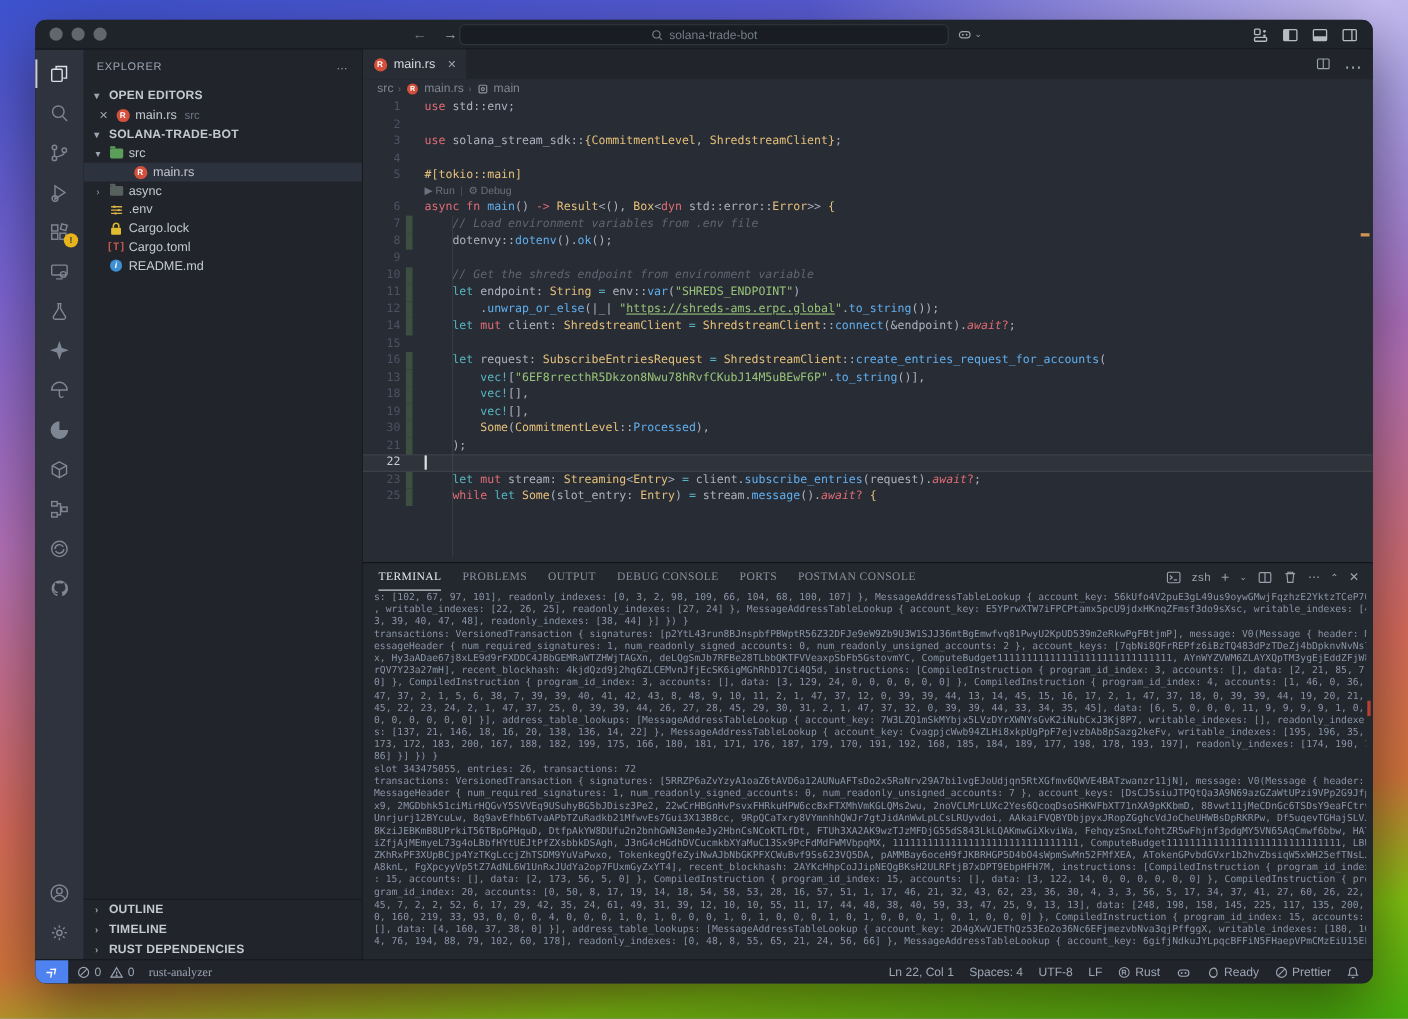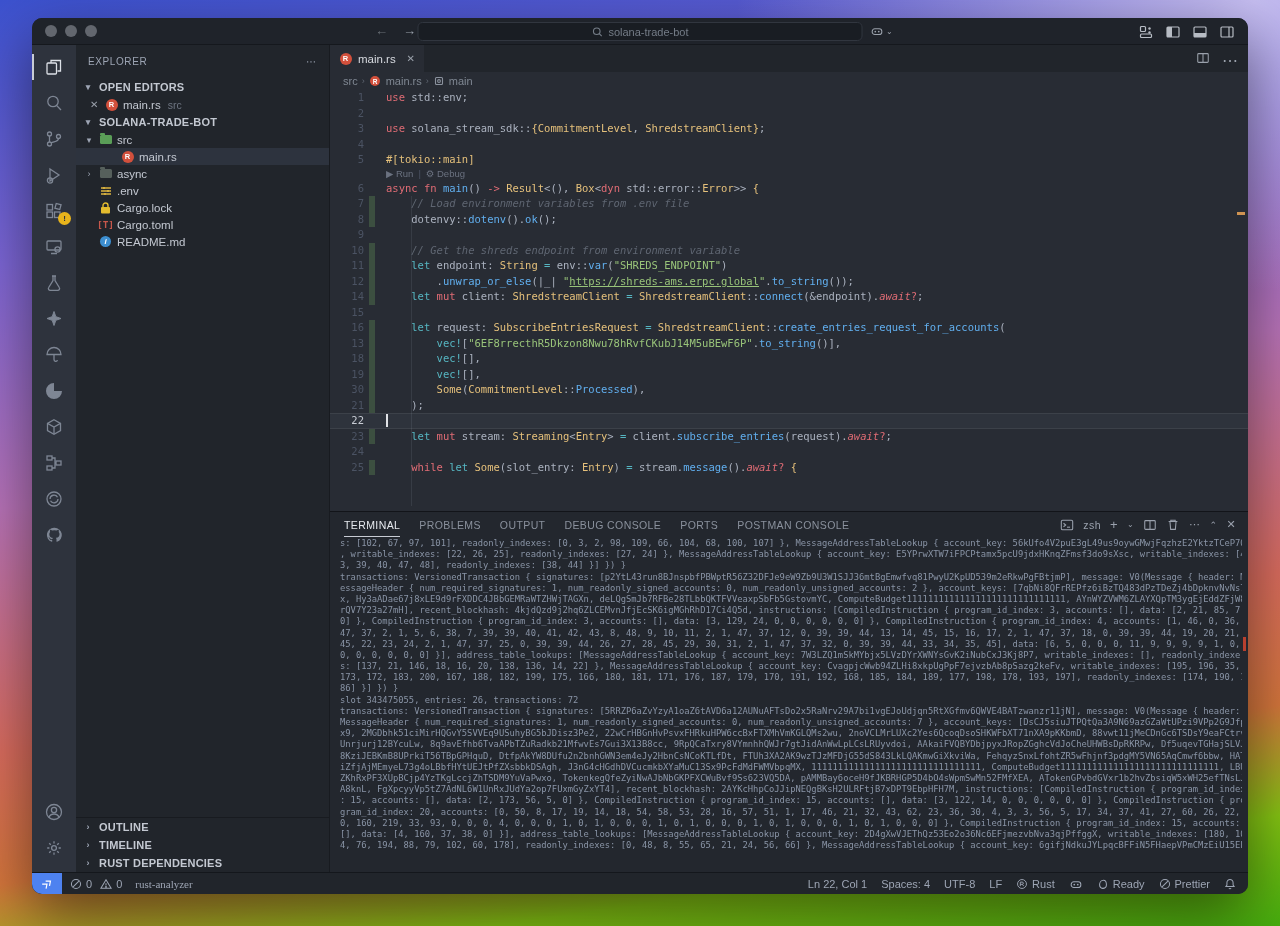--- a/index.html
+++ b/index.html
@@ -78,21 +78,21 @@
   .codelens { height:13px; font-size:9.5px; color:#6b7280; padding-left:56px; display:flex; gap:5px; align-items:center; font-family:"Liberation Sans",sans-serif; }
   .guide { position:absolute; width:1px; background:#373c45; }
   .ruler-mark { position:absolute; right:3px; width:8px; height:3px; background:#cf9352; }
   .c-kw { color:#e06c75; } .c-ty { color:#e5c07b; } .c-fn { color:#61afef; }
   .c-st { color:#98c379; } .c-stu { color:#98c379; text-decoration:underline; }
   .c-cm { color:#5f6672; font-style:italic; } .c-pl { color:#abb2bf; }
   .c-op { color:#56b6c2; } .c-aw { color:#e06c75; font-style:italic; }
   
   .panel { height:361px; flex:0 0 361px; background:#23272e; border-top:1px solid #121419; display:flex; flex-direction:column; position:relative; }
   .ptabs { height:25px; flex:0 0 25px; display:flex; align-items:center; gap:19px; padding-left:14px; font-size:10.5px; letter-spacing:.4px; color:#8a919d; position:relative; }
-  .ptab { height:25px; display:flex; align-items:center; cursor:pointer; }
+  .ptab { height:25px; display:flex; align-items:center; cursor:pointer;font-family:Liberation Serif, serif; }
   .ptab.active { color:#e6e9ee; box-shadow:inset 0 -1px 0 #c8ccd4; }
   .ptabs-right { position:absolute; right:12px; top:0; height:25px; display:flex; align-items:center; gap:9px; color:#9aa1ad; font-size:11px; }
   .term { flex:1; overflow:hidden; padding:1px 6px 0 10px; font-family:"DejaVu Sans Mono",monospace; font-size:8.8px; line-height:11.2px; color:#8994a6; }
   .trowline { white-space:pre; overflow:hidden; height:11.2px; }
   .panel-mark { position:absolute; right:2px; top:125px; width:3px; height:14px; background:#b8402f; }
   
   .statusbar { height:22px; flex:0 0 22px; background:#21252b; border-top:1px solid #14171c; display:flex; align-items:center; font-size:11px; color:#9da5b4; }
   .remote { width:30px; height:100%; background:#4e82f0; color:#fff; display:flex; align-items:center; justify-content:center; }
   .sb-left { display:flex; align-items:center; gap:5px; padding-left:8px; }
   .sb-right { margin-left:auto; display:flex; align-items:center; gap:14px; padding-right:12px; }
@@ -411,21 +411,20 @@
             <div class="crow"><span class="lnum">14</span><span class="gitmark"></span><span class="ctext"><span class="c-op">    let </span><span class="c-kw">mut</span><span class="c-pl"> client: </span><span class="c-ty">ShredstreamClient</span><span class="c-op"> = </span><span class="c-ty">ShredstreamClient</span><span class="c-pl">::</span><span class="c-fn">connect</span><span class="c-pl">(&amp;endpoint).</span><span class="c-aw">await</span><span class="c-kw">?</span><span class="c-pl">;</span></span></div>
             <div class="crow"><span class="lnum">15</span><span class="ctext"></span></div>
             <div class="crow"><span class="lnum">16</span><span class="gitmark"></span><span class="ctext"><span class="c-op">    let</span><span class="c-pl"> request: </span><span class="c-ty">SubscribeEntriesRequest</span><span class="c-op"> = </span><span class="c-ty">ShredstreamClient</span><span class="c-pl">::</span><span class="c-fn">create_entries_request_for_accounts</span><span class="c-pl">(</span></span></div>
             <div class="crow"><span class="lnum">13</span><span class="gitmark"></span><span class="ctext"><span class="c-op">        vec!</span><span class="c-pl">[</span><span class="c-st">"6EF8rrecthR5Dkzon8Nwu78hRvfCKubJ14M5uBEwF6P"</span><span class="c-pl">.</span><span class="c-fn">to_string</span><span class="c-pl">()],</span></span></div>
             <div class="crow"><span class="lnum">18</span><span class="gitmark"></span><span class="ctext"><span class="c-op">        vec!</span><span class="c-pl">[],</span></span></div>
             <div class="crow"><span class="lnum">19</span><span class="gitmark"></span><span class="ctext"><span class="c-op">        vec!</span><span class="c-pl">[],</span></span></div>
             <div class="crow"><span class="lnum">30</span><span class="gitmark"></span><span class="ctext"><span class="c-pl">        </span><span class="c-ty">Some</span><span class="c-pl">(</span><span class="c-ty">CommitmentLevel</span><span class="c-pl">::</span><span class="c-fn">Processed</span><span class="c-pl">),</span></span></div>
             <div class="crow"><span class="lnum">21</span><span class="gitmark"></span><span class="ctext"><span class="c-pl">    );</span></span></div>
             <div class="crow cur"><span class="lnum">22</span><span class="ctext"></span><span class="cursorbar"></span></div>
             <div class="crow"><span class="lnum">23</span><span class="gitmark"></span><span class="ctext"><span class="c-op">    let </span><span class="c-kw">mut</span><span class="c-pl"> stream: </span><span class="c-ty">Streaming</span><span class="c-pl">&lt;</span><span class="c-ty">Entry</span><span class="c-pl">&gt; </span><span class="c-op">=</span><span class="c-pl"> client.</span><span class="c-fn">subscribe_entries</span><span class="c-pl">(request).</span><span class="c-aw">await</span><span class="c-kw">?</span><span class="c-pl">;</span></span></div>
-            <div class="crow"><span class="lnum">24</span><span class="ctext"></span></div>
             <div class="crow"><span class="lnum">25</span><span class="gitmark"></span><span class="ctext"><span class="c-kw">    while </span><span class="c-op">let </span><span class="c-ty">Some</span><span class="c-pl">(slot_entry: </span><span class="c-ty">Entry</span><span class="c-pl">) </span><span class="c-op">=</span><span class="c-pl"> stream.</span><span class="c-fn">message</span><span class="c-pl">().</span><span class="c-aw">await</span><span class="c-kw">?</span><span class="c-ty"> {</span></span></div>
           </div>
         <div class="ruler-mark" style="top:122px;"></div>
       </div>
 
       <div class="panel">
         <div class="ptabs" id="ptabs">
           <div class="ptab active">TERMINAL</div>
             <div class="ptab">PROBLEMS</div>
             <div class="ptab">OUTPUT</div>
@@ -472,20 +471,21 @@
             <div class="trowline">transactions: VersionedTransaction { signatures: [5RRZP6aZvYzyA1oaZ6tAVD6a12AUNuAFTsDo2x5RaNrv29A7bi1vgEJoUdjqn5RtXGfmv6QWVE4BATzwanzr11jN], message: V0(Message { header:</div>
             <div class="trowline">MessageHeader { num_required_signatures: 1, num_readonly_signed_accounts: 0, num_readonly_unsigned_accounts: 7 }, account_keys: [DsCJ5siuJTPQtQa3A9N69azGZaWtUPzi9VPp2G9Jfp</div>
             <div class="trowline">x9, 2MGDbhk51ciMirHQGvY5SVVEq9USuhyBG5bJDisz3Pe2, 22wCrHBGnHvPsvxFHRkuHPW6ccBxFTXMhVmKGLQMs2wu, 2noVCLMrLUXc2Yes6QcoqDsoSHKWFbXT71nXA9pKKbmD, 88vwt11jMeCDnGc6TSDsY9eaFCtrv</div>
             <div class="trowline">Unrjurj12BYcuLw, 8q9avEfhb6TvaAPbTZuRadkb21MfwvEs7Gui3X13B8cc, 9RpQCaTxry8VYmnhhQWJr7gtJidAnWwLpLCsLRUyvdoi, AAkaiFVQBYDbjpyxJRopZGghcVdJoCheUHWBsDpRKRPw, Df5uqevTGHajSLVJ</div>
             <div class="trowline">8KziJEBKmB8UPrkiT56TBpGPHquD, DtfpAkYW8DUfu2n2bnhGWN3em4eJy2HbnCsNCoKTLfDt, FTUh3XA2AK9wzTJzMFDjG55dS843LkLQAKmwGiXkviWa, FehqyzSnxLfohtZR5wFhjnf3pdgMY5VN65AqCmwf6bbw, HAT</div>
             <div class="trowline">iZfjAjMEmyeL73g4oLBbfHYtUEJtPfZXsbbkDSAgh, J3nG4cHGdhDVCucmkbXYaMuC13Sx9PcFdMdFWMVbpqMX, 11111111111111111111111111111111, ComputeBudget111111111111111111111111111111, LBU</div>
             <div class="trowline">ZKhRxPF3XUpBCjp4YzTKgLccjZhTSDM9YuVaPwxo, TokenkegQfeZyiNwAJbNbGKPFXCWuBvf9Ss623VQ5DA, pAMMBay6oceH9fJKBRHGP5D4bO4sWpmSwMn52FMfXEA, ATokenGPvbdGVxr1b2hvZbsiqW5xWH25efTNsLJ</div>
             <div class="trowline">A8knL, FgXpcyyVp5tZ7AdNL6W1UnRxJUdYa2op7FUxmGyZxYT4], recent_blockhash: 2AYKcHhpCoJJipNEQgBKsH2ULRFtjB7xDPT9EbpHFH7M, instructions: [CompiledInstruction { program_id_index</div>
             <div class="trowline">: 15, accounts: [], data: [2, 173, 56, 5, 0] }, CompiledInstruction { program_id_index: 15, accounts: [], data: [3, 122, 14, 0, 0, 0, 0, 0, 0] }, CompiledInstruction { pro</div>
             <div class="trowline">gram_id_index: 20, accounts: [0, 50, 8, 17, 19, 14, 18, 54, 58, 53, 28, 16, 57, 51, 1, 17, 46, 21, 32, 43, 62, 23, 36, 30, 4, 3, 3, 56, 5, 17, 34, 37, 41, 27, 60, 26, 22,</div>
+            <div class="trowline">45, 7, 2, 2, 52, 6, 17, 29, 42, 35, 24, 61, 49, 31, 39, 12, 10, 10, 55, 11, 17, 44, 48, 38, 40, 59, 33, 47, 25, 9, 13, 13], data: [248, 198, 158, 145, 225, 117, 135, 200,</div>
             <div class="trowline">0, 160, 219, 33, 93, 0, 0, 0, 4, 0, 0, 0, 1, 0, 1, 0, 0, 0, 1, 0, 1, 0, 0, 0, 1, 0, 1, 0, 0, 0, 1, 0, 1, 0, 0, 0] }, CompiledInstruction { program_id_index: 15, accounts:</div>
             <div class="trowline">[], data: [4, 160, 37, 38, 0] }], address_table_lookups: [MessageAddressTableLookup { account_key: 2D4gXwVJEThQz53Eo2o36Nc6EFjmezvbNva3qjPffggX, writable_indexes: [180, 10</div>
             <div class="trowline">4, 76, 194, 88, 79, 102, 60, 178], readonly_indexes: [0, 48, 8, 55, 65, 21, 24, 56, 66] }, MessageAddressTableLookup { account_key: 6gifjNdkuJYLpqcBFFiN5FHaepVPmCMzEiU15EL</div>
           </div>
         <div class="panel-mark"></div>
       </div>
     </div>
   </div>
 
   <div class="statusbar">

